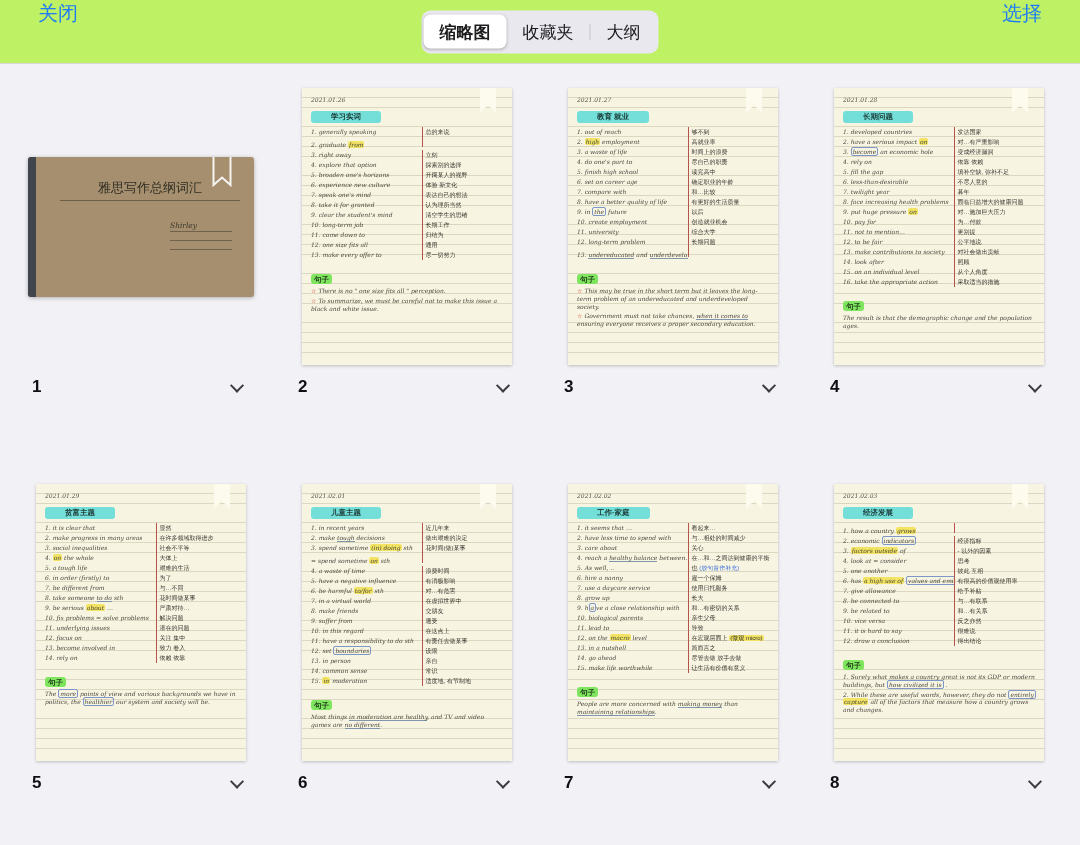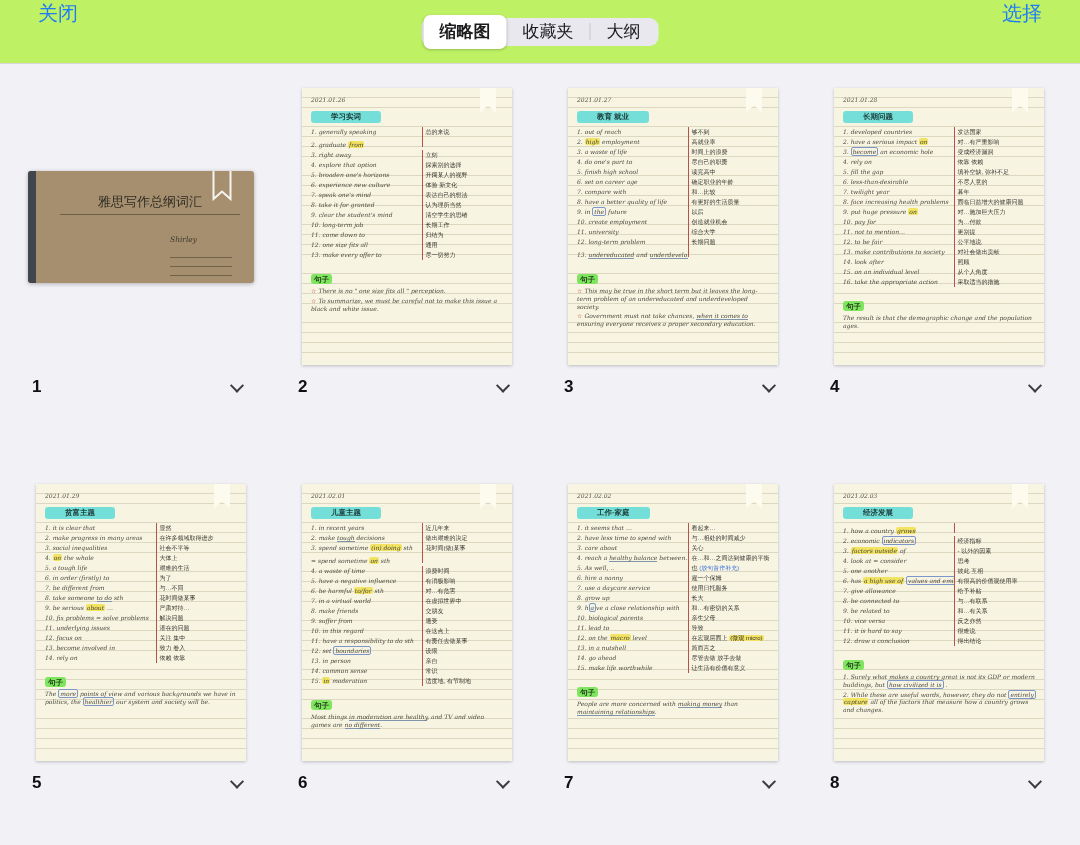--- a/index.html
+++ b/index.html
@@ -3,21 +3,21 @@
 <meta charset="utf-8">
 <style>
   html,body{margin:0;padding:0;}
   body{width:1080px;height:845px;background:#f2f1f6;font-family:"Liberation Sans",sans-serif;overflow:hidden;}
 
   
   .toolbar{height:64px;background:#bef264;border-bottom:1px solid #d8d7dc;display:flex;align-items:flex-start;
            justify-content:space-between;padding:0 38px;box-sizing:border-box;position:relative;}
   .btn-text{font-size:20px;color:var(--blue);cursor:pointer;}
   .seg-wrap{position:absolute;left:50%;top:50%;transform:translate(-50%,-50%);display:flex;align-items:center;
-            background:#e9e8ee;border-radius:9px;padding:2px;height:28px;box-sizing:border-box;}
+            background:#e9e8ee;border-radius:9px;padding:2px;height:43px;box-sizing:border-box;}
   .seg{font-size:17px;color:#1c1c1e;padding:0 16px;height:34px;display:flex;align-items:center;border-radius:7px;cursor:pointer;}
   .seg.sel{background:#ffffff;box-shadow:0 1px 3px rgba(0,0,0,.22);font-weight:700;}
   .seg-sep{width:1px;height:17px;background:#c6c5cb;}
 
   
   .grid{display:grid;grid-template-columns:repeat(4,1fr);column-gap:40px;row-gap:86px;padding:24px 28px 0;}
   .cell{display:flex;flex-direction:column;align-items:center;}
   .thumb-area{height:277px;width:100%;display:flex;align-items:center;justify-content:center;}
   .footer{width:218px;display:flex;align-items:center;justify-content:space-between;margin-top:11px;}
   .pnum{font-size:17px;font-weight:700;color:#101013;}
@@ -43,28 +43,28 @@
   .w-hl{background:var(--yellow);border-radius:2px;padding:0 1px;}
   .w-bx{border:1px solid #7d96c9;border-radius:2px;padding:0 1px;}
   .w-ul{border-bottom:1px solid #8195ad;}
   .note-blue{color:#3a6fd8;}
   .p-sent{margin-top:7px;}
   .p-sent-label span{font-size:7.5px;font-weight:700;color:#24401c;background:var(--green);padding:0.5px 3px 1px;border-radius:3px;}
   .p-sent-line{font-size:6px;line-height:7.8px;color:var(--ink);font-family:"DejaVu Serif",serif;font-style:italic;margin:2px 0 2px;}
   .star{color:var(--starred);margin-right:2px;font-style:normal;}
 
   
-  .cover{width:226px;height:112px;background:var(--brown);border-radius:3px;box-shadow:0 1px 4px rgba(0,0,0,.28);
+  .cover{width:226px;height:140px;background:var(--brown);border-radius:3px;box-shadow:0 1px 4px rgba(0,0,0,.28);
          position:relative;cursor:pointer;}
   .spine{position:absolute;left:0;top:0;bottom:0;width:8px;background:var(--spine);border-radius:3px 0 0 3px;}
   .cover-title{position:absolute;top:22px;left:32px;right:14px;text-align:center;font-size:13px;color:#2f2d24;
                font-family:"DejaVu Serif",serif;border-bottom:1px solid rgba(60,55,40,.55);padding-bottom:3px;}
   .cover-sign{position:absolute;right:22px;top:64px;width:62px;}
   .sign-name{font-size:7.5px;font-style:italic;font-family:"DejaVu Serif",serif;color:#3a372c;
-             border-bottom:1px solid rgba(60,55,40,.5);padding-bottom:13px;}
+             border-bottom:1px solid rgba(60,55,40,.5);padding-bottom:1px;}
   .sign-line{height:8px;border-bottom:1px solid rgba(60,55,40,.5);}
   .cover-ribbon{position:absolute;top:0;right:22px;width:20px;height:30px;}
 </style>
 </head>
 <body>
 
 <div class="toolbar">
   <span class="btn-text">关闭</span>
   <div class="seg-wrap">
     <div class="seg sel">

